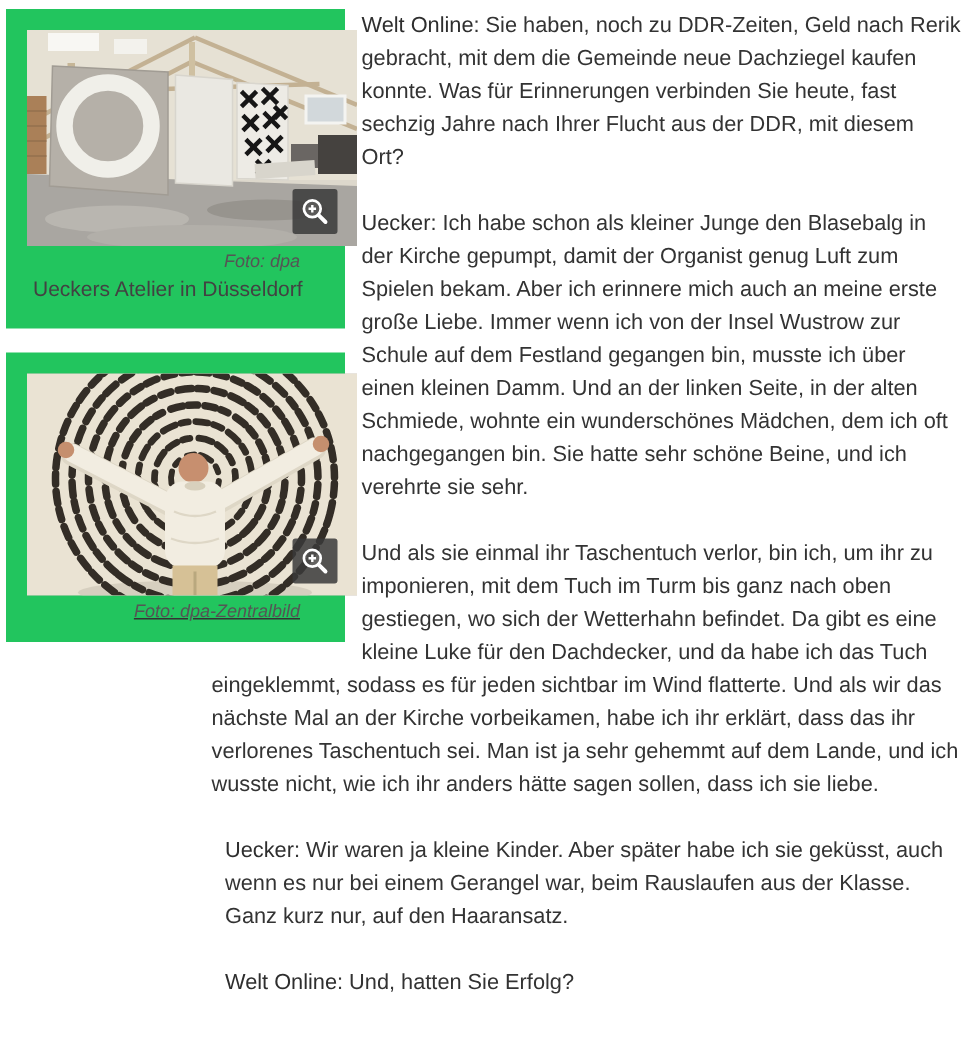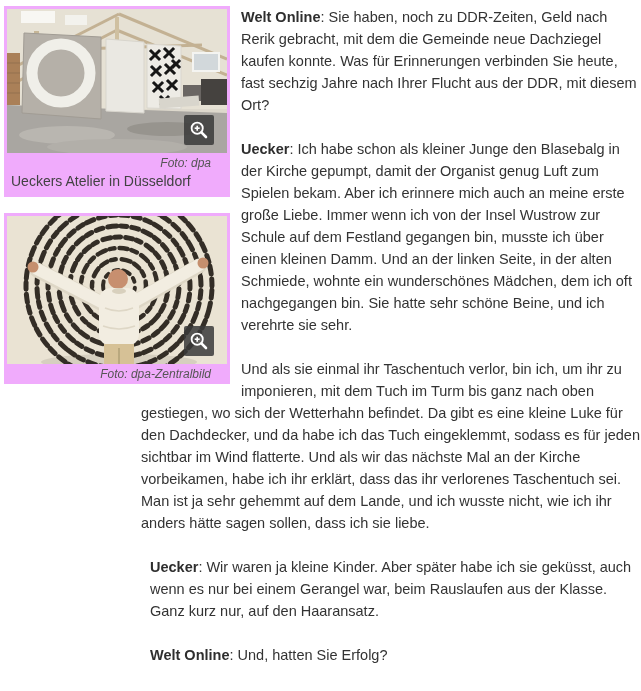--- a/index.html
+++ b/index.html
@@ -15,32 +15,32 @@
     overflow: hidden;
   }
   .article {
     margin-left: 141px;
     font-size: 14.5px;
     line-height: 22px;
     color: #333333;
   }
   .article p { margin: 0 0 22px 0; }
   .article p.para-shifted { margin-left: 9px; }
-  .speaker { font-weight: bold; color: #2e2e2e; }
+  .speaker { font-weight: normal; color: #2e2e2e; }
 
   figure.fig {
     float: left;
     clear: left;
     box-sizing: border-box;
     width: 226px;
     margin: 0 11px 16px -137px;
-    padding: 3px;
-    background: #f0abfc;
-  }
-  figure.fig--second { margin-bottom: 12px; }
+    padding: 14px;
+    background: #22c55e;
+  }
+  figure.fig--second { margin-bottom: 12px; text-decoration: underline; }
 
   .photo {
     position: relative;
     width: 220px;
     overflow: hidden;
     background: #cfcabe;
     cursor: pointer;
   }
   .photo--atelier  { height: 144px; }
   .photo--spirale  { height: 148px; }

